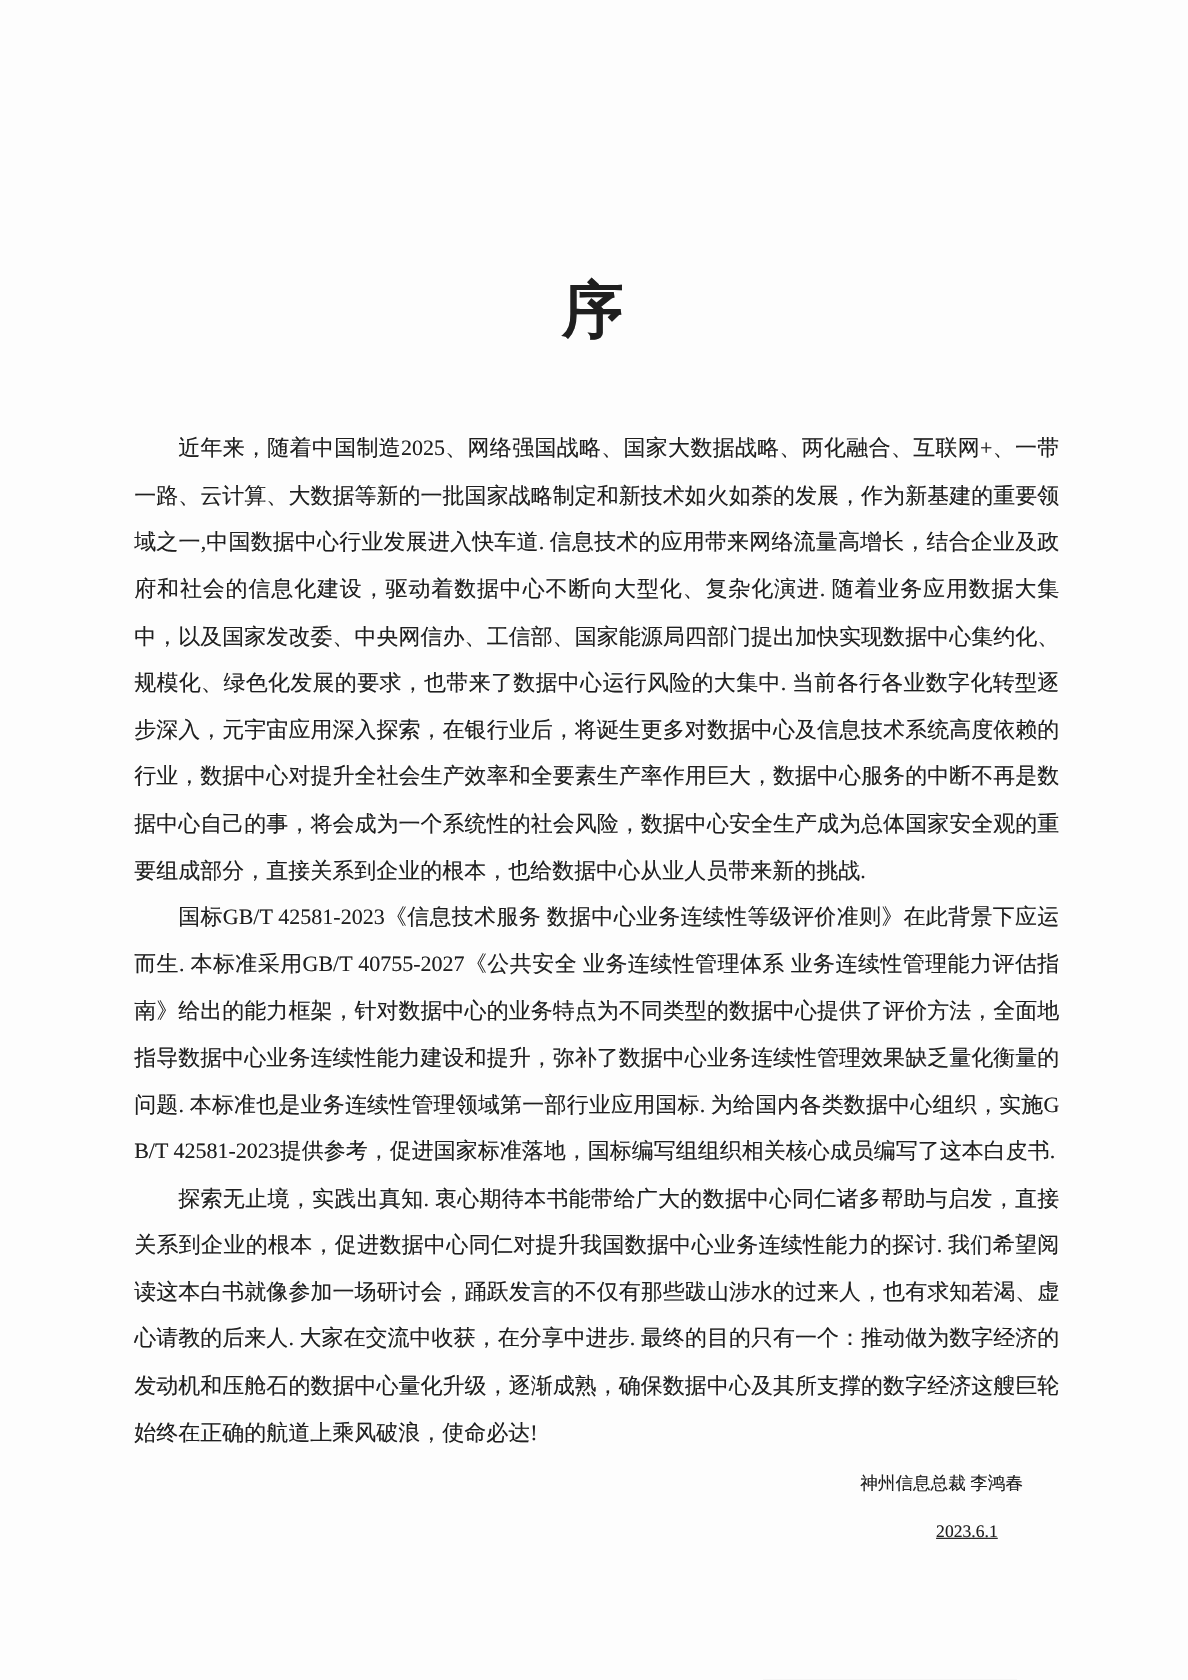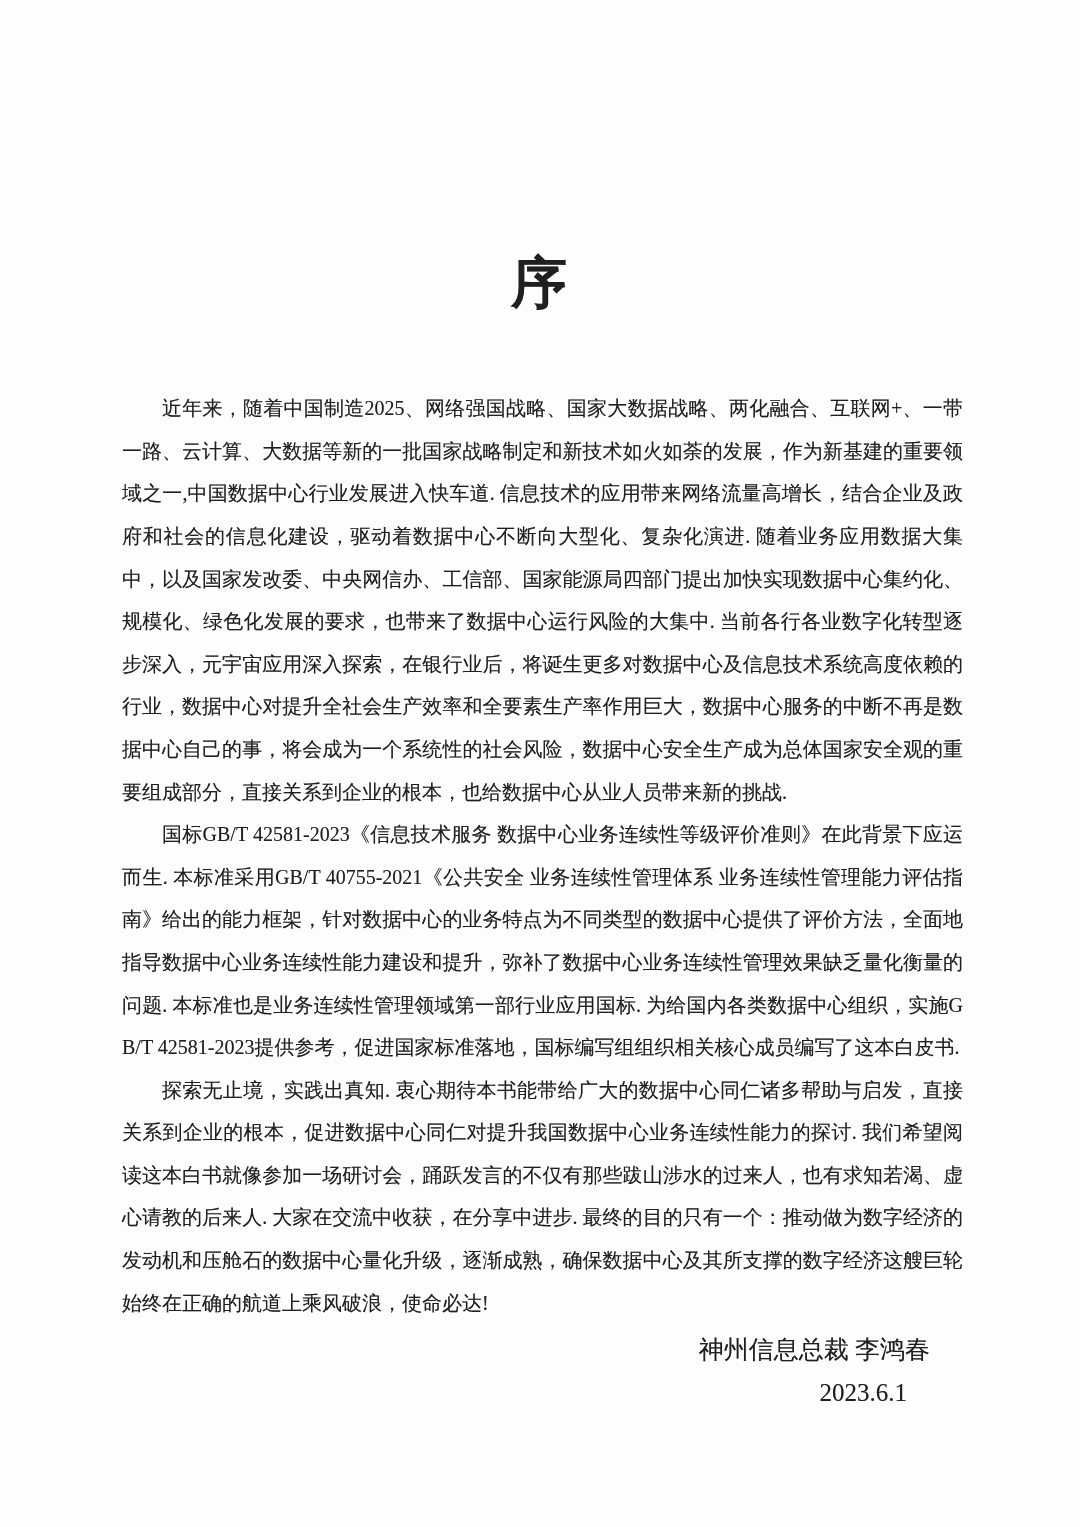--- a/index.html
+++ b/index.html
@@ -32,42 +32,43 @@
     line-height: 42.6px;
     text-align: justify;
   }
   .content p {
     margin: 0;
     text-indent: 2em;
     word-break: break-all;
   }
   .signature-block {
     margin-top: 4px;
-    font-size: 25px;
+    font-size: 16px;
     line-height: 43px;
   }
   .signature-name {
     text-align: right;
     padding-right: 150px;
   }
   .signature-date {
     text-align: right;
     padding-right: 173px;
+    text-decoration: underline;
   }
 </style>
 </head>
 <body>
 
 <div class="page">
 
   <h1 class="doc-title">序</h1>
 
   <div class="content">
     <p>近年来，随着中国制造2025、网络强国战略、国家大数据战略、两化融合、互联网+、一带一路、云计算、大数据等新的一批国家战略制定和新技术如火如荼的发展，作为新基建的重要领域之一,中国数据中心行业发展进入快车道. 信息技术的应用带来网络流量高增长，结合企业及政府和社会的信息化建设，驱动着数据中心不断向大型化、复杂化演进. 随着业务应用数据大集中，以及国家发改委、中央网信办、工信部、国家能源局四部门提出加快实现数据中心集约化、规模化、绿色化发展的要求，也带来了数据中心运行风险的大集中. 当前各行各业数字化转型逐步深入，元宇宙应用深入探索，在银行业后，将诞生更多对数据中心及信息技术系统高度依赖的行业，数据中心对提升全社会生产效率和全要素生产率作用巨大，数据中心服务的中断不再是数据中心自己的事，将会成为一个系统性的社会风险，数据中心安全生产成为总体国家安全观的重要组成部分，直接关系到企业的根本，也给数据中心从业人员带来新的挑战.</p>
-    <p>国标GB/T 42581-2023《信息技术服务 数据中心业务连续性等级评价准则》在此背景下应运而生. 本标准采用GB/T 40755-2021《公共安全 业务连续性管理体系 业务连续性管理能力评估指南》给出的能力框架，针对数据中心的业务特点为不同类型的数据中心提供了评价方法，全面地指导数据中心业务连续性能力建设和提升，弥补了数据中心业务连续性管理效果缺乏量化衡量的问题. 本标准也是业务连续性管理领域第一部行业应用国标. 为给国内各类数据中心组织，实施GB/T 42581-2023提供参考，促进国家标准落地，国标编写组组织相关核心成员编写了这本白皮书.</p>
+    <p>国标GB/T 42581-2023《信息技术服务 数据中心业务连续性等级评价准则》在此背景下应运而生. 本标准采用GB/T 40755-2027《公共安全 业务连续性管理体系 业务连续性管理能力评估指南》给出的能力框架，针对数据中心的业务特点为不同类型的数据中心提供了评价方法，全面地指导数据中心业务连续性能力建设和提升，弥补了数据中心业务连续性管理效果缺乏量化衡量的问题. 本标准也是业务连续性管理领域第一部行业应用国标. 为给国内各类数据中心组织，实施GB/T 42581-2023提供参考，促进国家标准落地，国标编写组组织相关核心成员编写了这本白皮书.</p>
     <p>探索无止境，实践出真知. 衷心期待本书能带给广大的数据中心同仁诸多帮助与启发，直接关系到企业的根本，促进数据中心同仁对提升我国数据中心业务连续性能力的探讨. 我们希望阅读这本白书就像参加一场研讨会，踊跃发言的不仅有那些跋山涉水的过来人，也有求知若渴、虚心请教的后来人. 大家在交流中收获，在分享中进步. 最终的目的只有一个：推动做为数字经济的发动机和压舱石的数据中心量化升级，逐渐成熟，确保数据中心及其所支撑的数字经济这艘巨轮始终在正确的航道上乘风破浪，使命必达!</p>
   </div>
 
   <div class="signature-block">
     <div class="signature-name">神州信息总裁  李鸿春</div>
     <div class="signature-date">2023.6.1</div>
   </div>
 
 </div>
 

